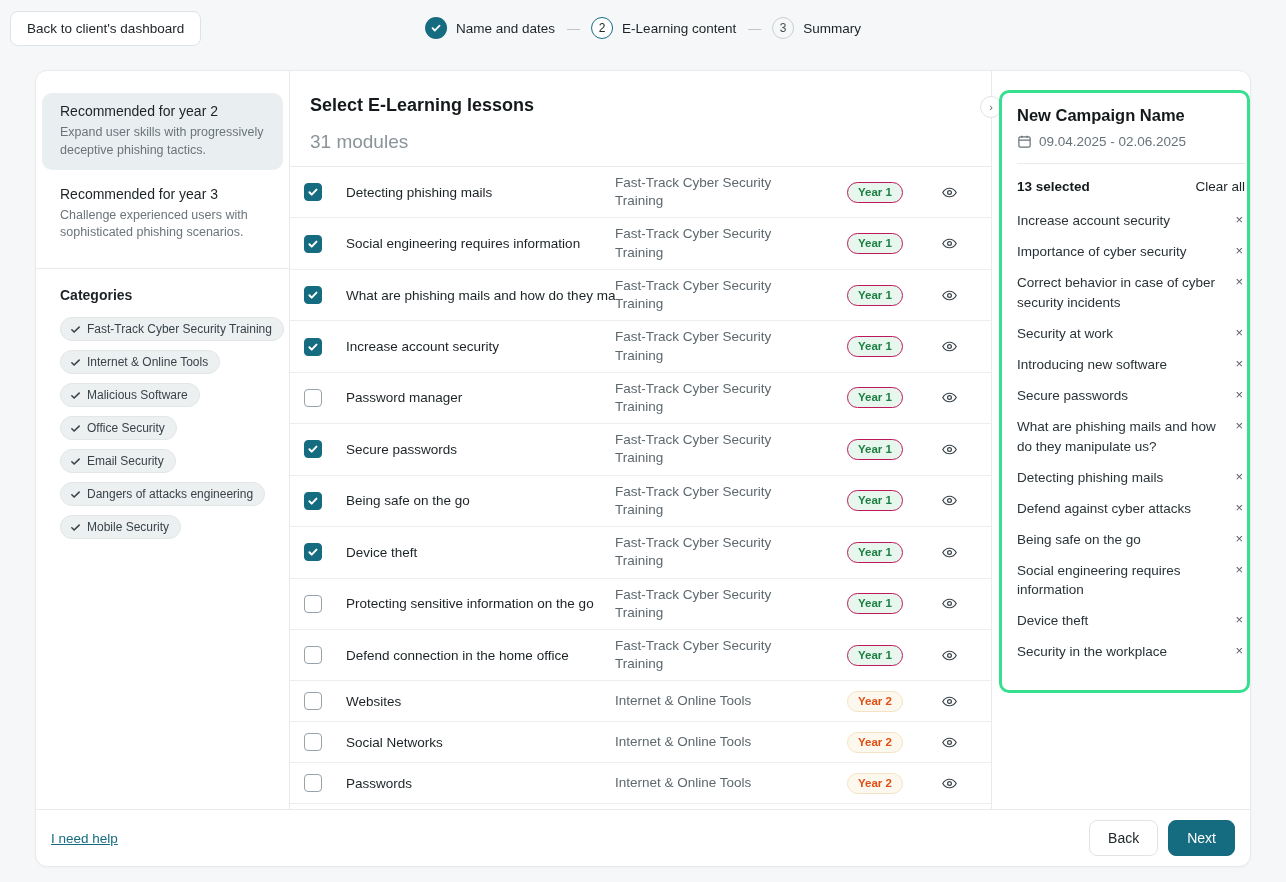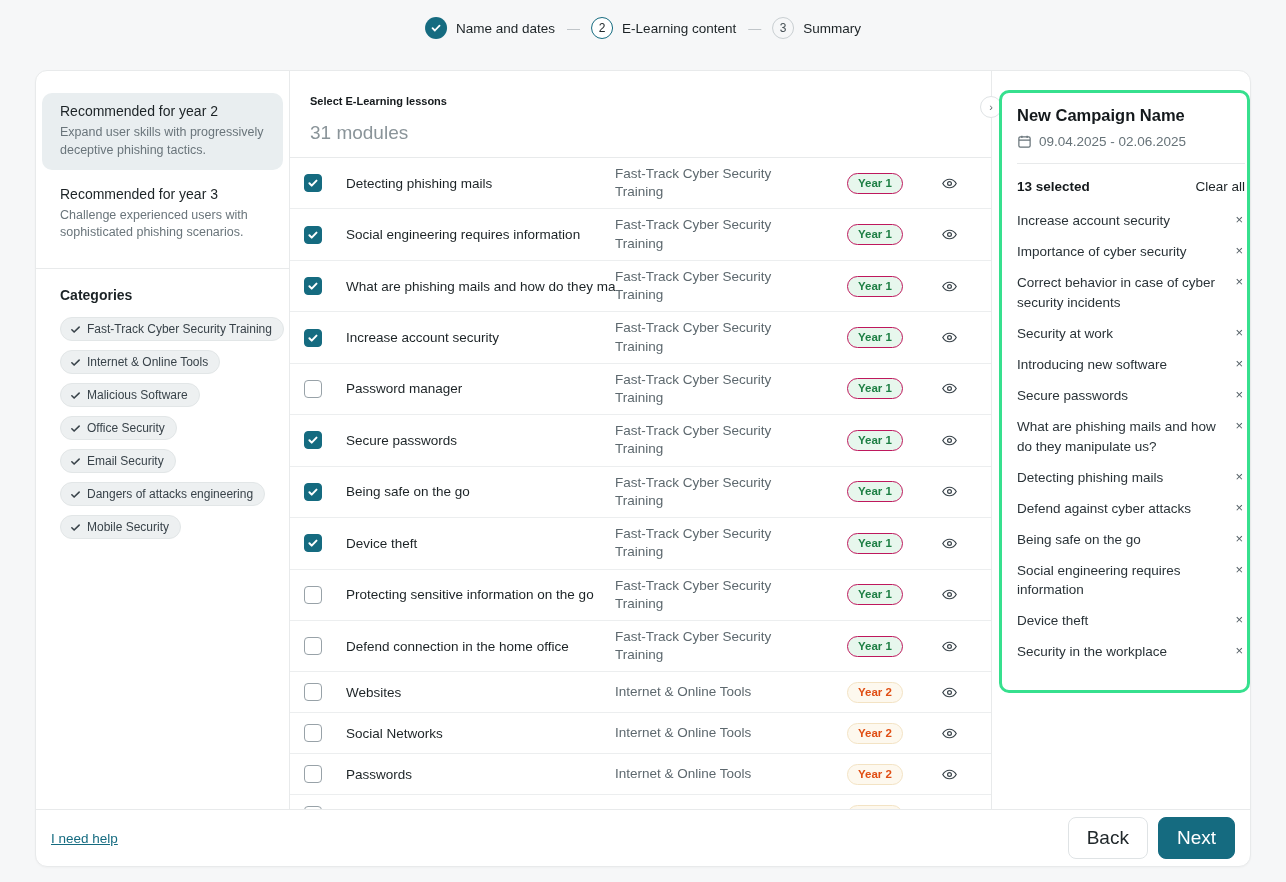--- a/index.html
+++ b/index.html
@@ -50,21 +50,21 @@
   .chip-row { padding: 0 24px; margin-bottom: 9px; }
   .chip { display: inline-flex; align-items: center; gap: 6px; background: #edf0f1;
     border: 1px solid #e2e6e7; border-radius: 999px; padding: 4px 11px 4px 9px;
     font-size: 12px; color: #39434a; cursor: pointer; white-space: nowrap; }
   .chip svg { flex: 0 0 auto; }
 
   
   .main { flex: 1; min-width: 0; border-right: 1px solid #e8eaeb; position: relative;
     display: flex; flex-direction: column; }
   .main-header { padding: 24px 20px 0 20px; }
-  .main-title { font-size: 11px; font-weight: 700; color: #14191c; }
+  .main-title { font-size: 18px; font-weight: 700; color: #14191c; }
   .modules-count { font-size: 19px; color: #8a9499; margin-top: 15px; padding-bottom: 13px; }
   .main-header-divider { border-bottom: 1px solid #e8eaeb; }
   .rows { flex: 1; overflow: hidden; }
   .lesson-row { display: flex; align-items: center; padding: 7px 14px; min-height: 41px;
     border-bottom: 1px solid #eceeef; }
   .checkbox { width: 18px; height: 18px; border-radius: 4px; flex: 0 0 auto;
     border: 1.5px solid #98a2a8; background: #fff; margin-right: 24px; cursor: pointer;
     display: flex; align-items: center; justify-content: center; }
   .checkbox.checked { background: #156b80; border-color: #156b80; }
   .lesson-name { flex: 1; min-width: 0; font-size: 13.5px; color: #1c2326; padding-right: 10px;
@@ -96,29 +96,30 @@
   .sel-item { display: flex; justify-content: space-between; align-items: flex-start; gap: 10px;
     margin-bottom: 11.5px; }
   .sel-item-label { font-size: 13.5px; color: #2a3338; line-height: 1.45; }
   .sel-x { color: #556066; font-size: 13px; line-height: 1.4; cursor: pointer; background: none; border: none; font-family: inherit; padding: 0 2px; }
 
   
   .card-footer { border-top: 1px solid #e8eaeb; height: 57px; flex: 0 0 auto;
     display: flex; align-items: center; justify-content: space-between; padding: 0 15px; }
   .help-link { color: #156b80; font-size: 13.5px; text-decoration: underline; cursor: pointer; }
   .footer-actions { display: flex; gap: 10px; }
-  .btn { border-radius: 8px; padding: 9px 18px; font-size: 19px; font-weight: 500;
+  .btn { border-radius: 8px; padding: 9px 18px; font-size: 14px; font-weight: 500;
     cursor: pointer; font-family: inherit; }
   .btn-back { background: #fff; border: 1px solid #dfe3e5; color: #21282b; }
   .btn-next { background: #156b80; border: 1px solid #156b80; color: #fff; }
 </style>
 </head>
 <body>
 
 <div class="header">
+  <button class="back-btn">Back to client's dashboard</button>
 
   <div class="stepper">
     <div class="step">
       <span class="step-circle done">
         <svg width="12" height="12" viewBox="0 0 12 12">
             <path d="M2.5 6.2l2.3 2.3 4.7-4.9" fill="none" stroke="#ffffff" stroke-width="1.8" stroke-linecap="round" stroke-linejoin="round"></path>
           </svg>
       </span>
       <span class="step-label">Name and dates</span>
     </div>

